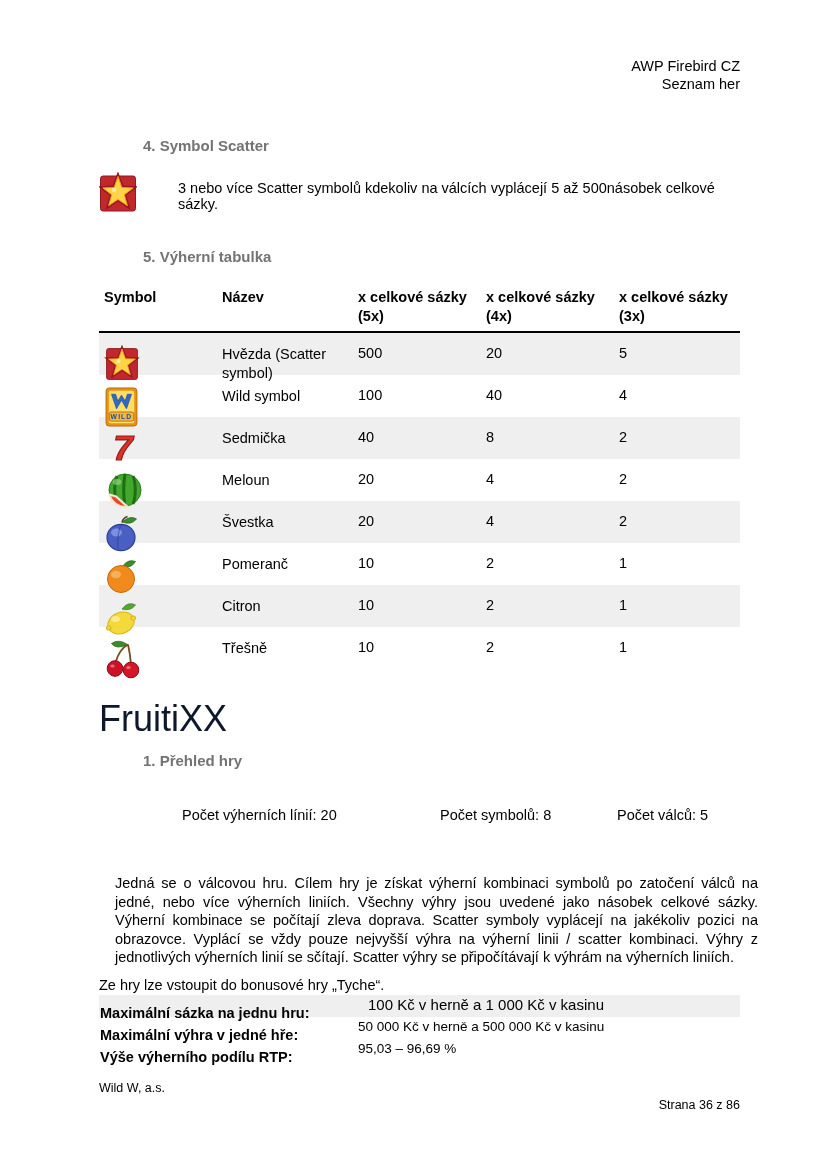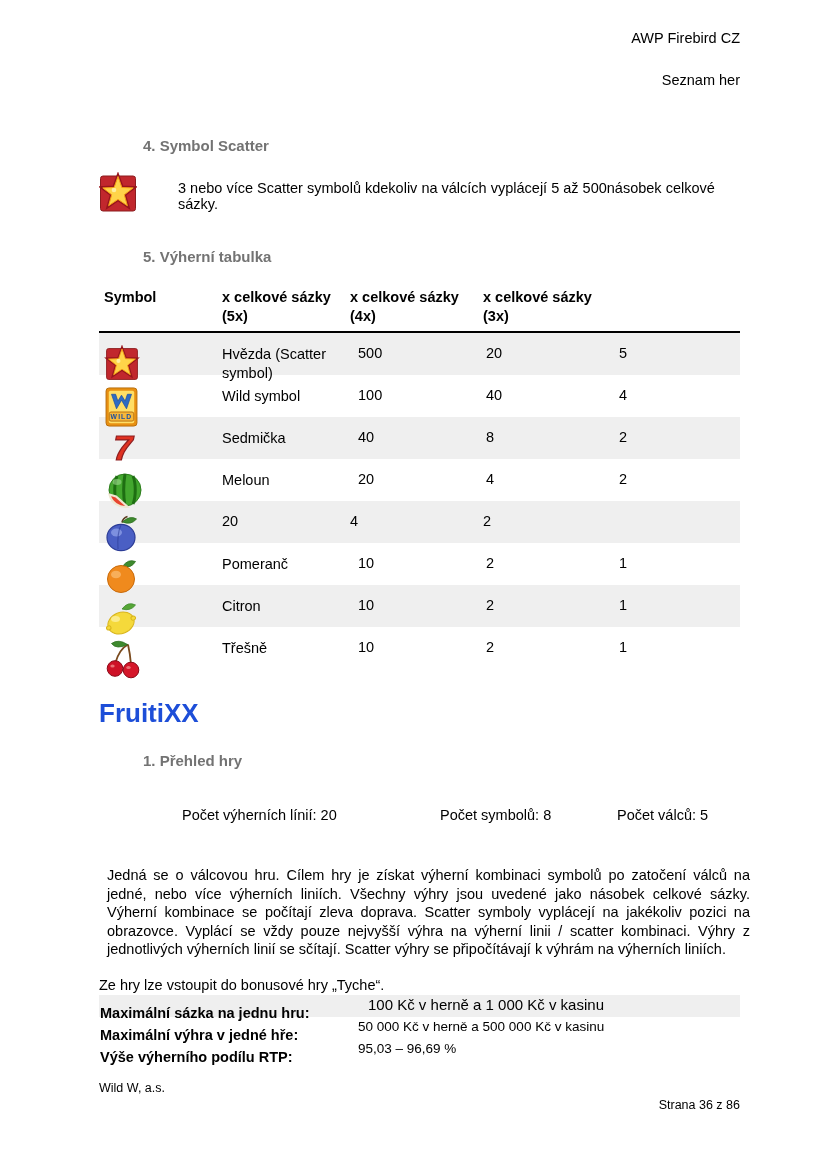--- a/index.html
+++ b/index.html
@@ -1,74 +1,75 @@
 <!DOCTYPE html>
 <html><head>
 <meta charset="utf-8">
 <style>
   html,body{margin:0;padding:0;background:#e9e9e9;}
   body{font-family:"Liberation Sans",sans-serif;color:#000;}
   .page{position:relative;width:827px;height:1170px;background:#fff;margin:0 auto;overflow:hidden;}
   .content{position:absolute;left:99px;top:0;width:641px;height:1170px;}
-  .hdr-line{font-size:14.5px;text-align:right;position:absolute;right:0;}
+  .hdr-line{font-size:14.5px;text-align:right;position:absolute;right:0;margin-top:28px;}
   .sec-heading{font-size:15px;font-weight:bold;color:#737373;position:absolute;left:0;margin-left:44px;}
-  .game-title{font-size:26px;font-weight:bold;color:#1d4ed8;position:absolute;left:0;}
+  .game-title{font-size:36px;font-weight:normal;color:#0f172a;position:absolute;left:0;}
   .scatter-row{position:absolute;left:0;width:641px;}
   .scatter-row .txt{position:absolute;left:79px;top:8px;font-size:14.5px;width:562px;}
   .paytable{position:absolute;left:0;width:641px;font-size:14.5px;}
   .pt-head{display:flex;height:46px;border-bottom:2.5px solid #000;font-weight:bold;line-height:19px;}
   .pt-row{display:flex;height:42px;}
   .pt-row.shade{background:#EFEFEF;}
   .c{box-sizing:border-box;padding-top:12px;}
   .c1{width:123px;padding-left:5px;}
   .c2{width:136px;line-height:19px;padding-right:10px;}
   .c3{width:128px;}
   .c4{width:133px;}
   .c5{width:121px;}
   .pt-head .c{padding-top:3px;}
   .stats{position:absolute;left:0;width:641px;font-size:14.5px;}
   .stats span{position:absolute;white-space:nowrap;}
-  .desc{position:absolute;left:0;width:643px;font-size:14.5px;line-height:18.6px;text-align:justify;margin:8px;}
+  .desc{position:absolute;left:0;width:643px;font-size:14.5px;line-height:18.6px;text-align:justify;margin:16px;}
   .bonus{position:absolute;left:0;font-size:14.5px;margin:0;}
   .limits{position:absolute;left:0;width:641px;}
   .lim-row{position:relative;height:22px;}
   .lim-row.shade{background:#EFEFEF;}
   .lim-label{position:absolute;left:1px;top:10px;font-size:14.5px;font-weight:bold;white-space:nowrap;}
   .lim-value{position:absolute;left:259px;top:2px;font-size:13.5px;white-space:nowrap;}
   .lim-row.big .lim-value{font-size:15px;top:1px;margin-left:10px;}
   .footer-left{position:absolute;left:0;font-size:12.5px;}
   .footer-right{position:absolute;right:0;font-size:12.5px;text-align:left;}
   svg{display:block;}
 </style>
 </head>
 <body>
 
 <div class="page">
   <div class="content">
 
     <div class="hdr-line" style="top:30px">AWP Firebird CZ</div>
-    <div class="hdr-line" style="top:72px">Seznam her</div>
+    <div class="hdr-line" style="top:48px">Seznam her</div>
 
     <div class="sec-heading" style="top:137px">4. Symbol Scatter</div>
 
     <div class="scatter-row" style="top:172px">
       <svg width="38" height="43" viewBox="0 0 38 43">
         <rect x="1.5" y="4" width="35" height="35" rx="2.5" fill="#C1272D" stroke="#8C1D1F"></rect>
         <path d="M19 2.5 L23.4 14.7 L36.2 15.2 L26.1 23 L29.6 35.4 L19 28.1 L8.4 35.4 L11.9 23 L1.8 15.2 L14.6 14.7 Z" fill="none" stroke="#97151c" stroke-width="2.2"></path>
         <path d="M19 4.5 L22.9 15.5 L34.2 15.9 L25.3 22.8 L28.4 33.7 L19 27.4 L9.6 33.7 L12.7 22.8 L3.8 15.9 L15.1 15.5 Z" fill="#FFD449" stroke="#F59E16" stroke-width="1"></path>
         <circle cx="15" cy="18" r="2.3" fill="#FFF3B0" opacity="0.85"></circle>
       </svg>
       <span class="txt">3 nebo více Scatter symbolů kdekoliv na válcích vyplácejí 5 až 500násobek celkové sázky.</span>
     </div>
 
     <div class="sec-heading" style="top:248px">5. Výherní tabulka</div>
 
     <div class="paytable" style="top:285px">
       <div class="pt-head">
         <div class="c c1">Symbol</div>
+        <div class="c c2">Název</div>
         <div class="c c3">
             <div>x celkové sázky</div>
             <div>(5x)</div>
           </div>
         <div class="c c4">
             <div>x celkové sázky</div>
             <div>(4x)</div>
           </div>
         <div class="c c5">
             <div>x celkové sázky</div>
@@ -139,20 +140,21 @@
       <div class="pt-row shade">
         <div class="c c1">
           <svg width="36" height="40" viewBox="0 0 36 40">
             <path d="M18 9.5 Q19 5 23.5 3.5" stroke="#5A3A1E" stroke-width="1.7" fill="none"></path>
             <path d="M18.5 9 Q26 2 32.5 6 Q27 12.5 18.5 9 Z" fill="#3E8A2E" stroke="#2C6E1E" stroke-width="0.8"></path>
             <ellipse cx="17" cy="24.5" rx="14" ry="13.2" fill="#4A5FC4" stroke="#2B3C96" stroke-width="1.2"></ellipse>
             <ellipse cx="12.5" cy="19.5" rx="5.5" ry="4" fill="#8FA0E8" opacity="0.75"></ellipse>
             <path d="M17 12 Q13 20 14 36" stroke="#2B3C96" stroke-width="1.2" fill="none" opacity="0.6"></path>
           </svg>
         </div>
+        <div class="c c2">Švestka</div>
         <div class="c c3">20</div>
         <div class="c c4">4</div>
         <div class="c c5">2</div>
       </div>
 
       <div class="pt-row">
         <div class="c c1">
           <svg width="36" height="40" viewBox="0 0 36 40">
             <path d="M18.5 11.5 Q24 3.5 31.5 6.5 Q27 14 18.5 11.5 Z" fill="#3E8A2E" stroke="#2C6E1E" stroke-width="0.8"></path>
             <circle cx="17" cy="24" r="13.5" fill="#F08A1D" stroke="#C96A0A"></circle>

